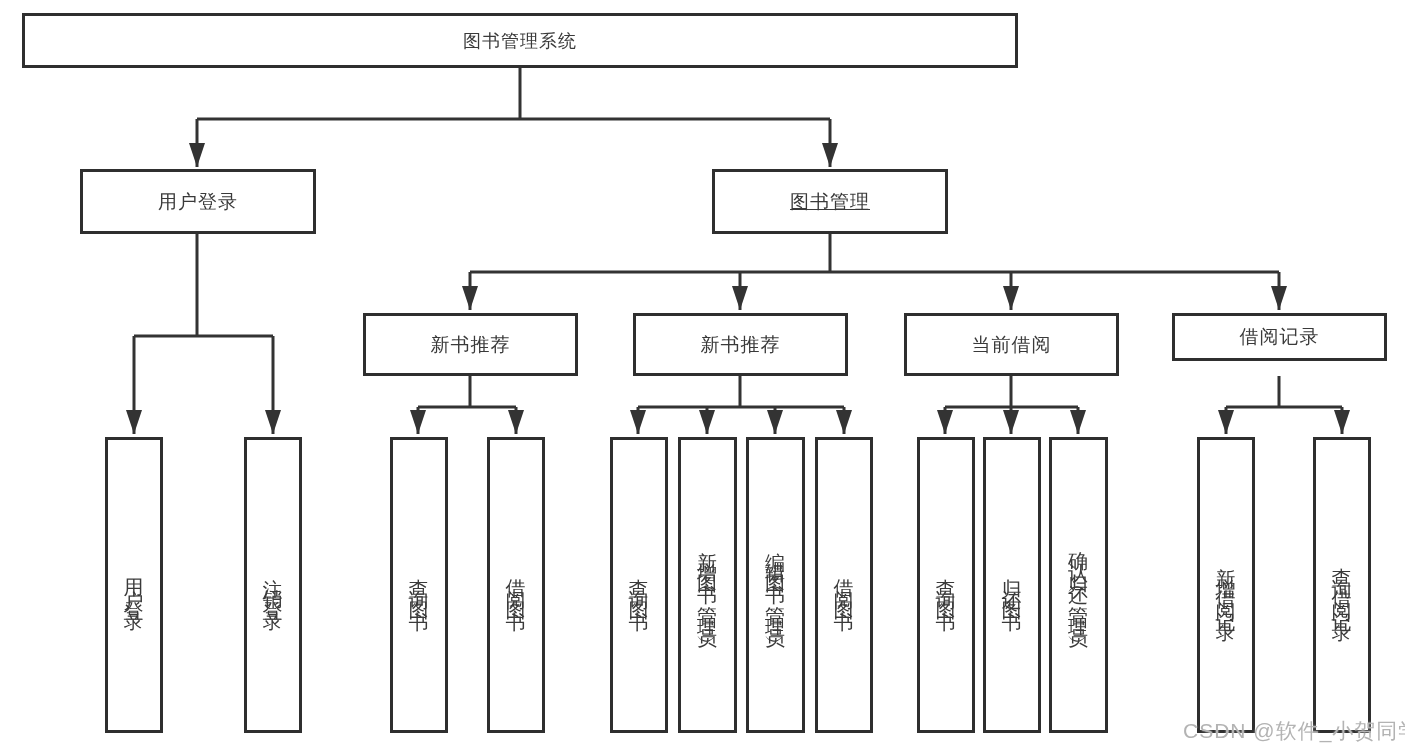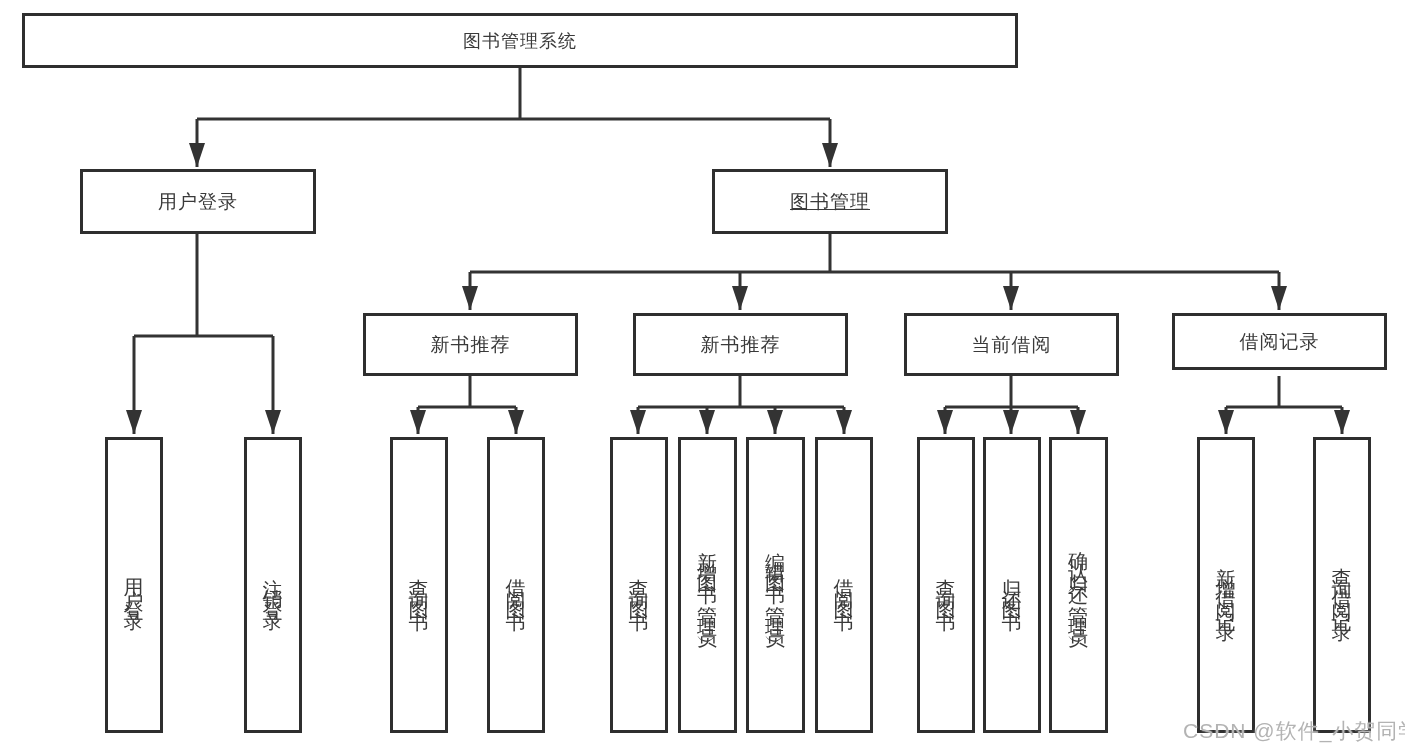--- a/index.html
+++ b/index.html
@@ -121,21 +121,21 @@
 
   <div class="box" style="left:363px; top:313px; width:215px; height:63px;">
     <span class="hlabel">新书推荐</span>
   </div>
   <div class="box" style="left:633px; top:313px; width:215px; height:63px;">
     <span class="hlabel">新书推荐</span>
   </div>
   <div class="box" style="left:904px; top:313px; width:215px; height:63px;justify-content:center;">
     <span class="hlabel">当前借阅</span>
   </div>
-  <div class="box" style="left:1172px; top:313px; width:215px; height:57px;text-align:right;">
+  <div class="box" style="left:1172px; top:313px; width:215px; height:48px;text-align:right;">
     <span class="hlabel">借阅记录</span>
   </div>
 
   <div class="box vbox" style="left:105px; top:437px; width:58px; height:296px;">
     <span class="vtext">用户登录</span>
   </div>
   <div class="box vbox" style="left:244px; top:437px; width:58px; height:296px;">
     <span class="vtext">注销登录</span>
   </div>
 

